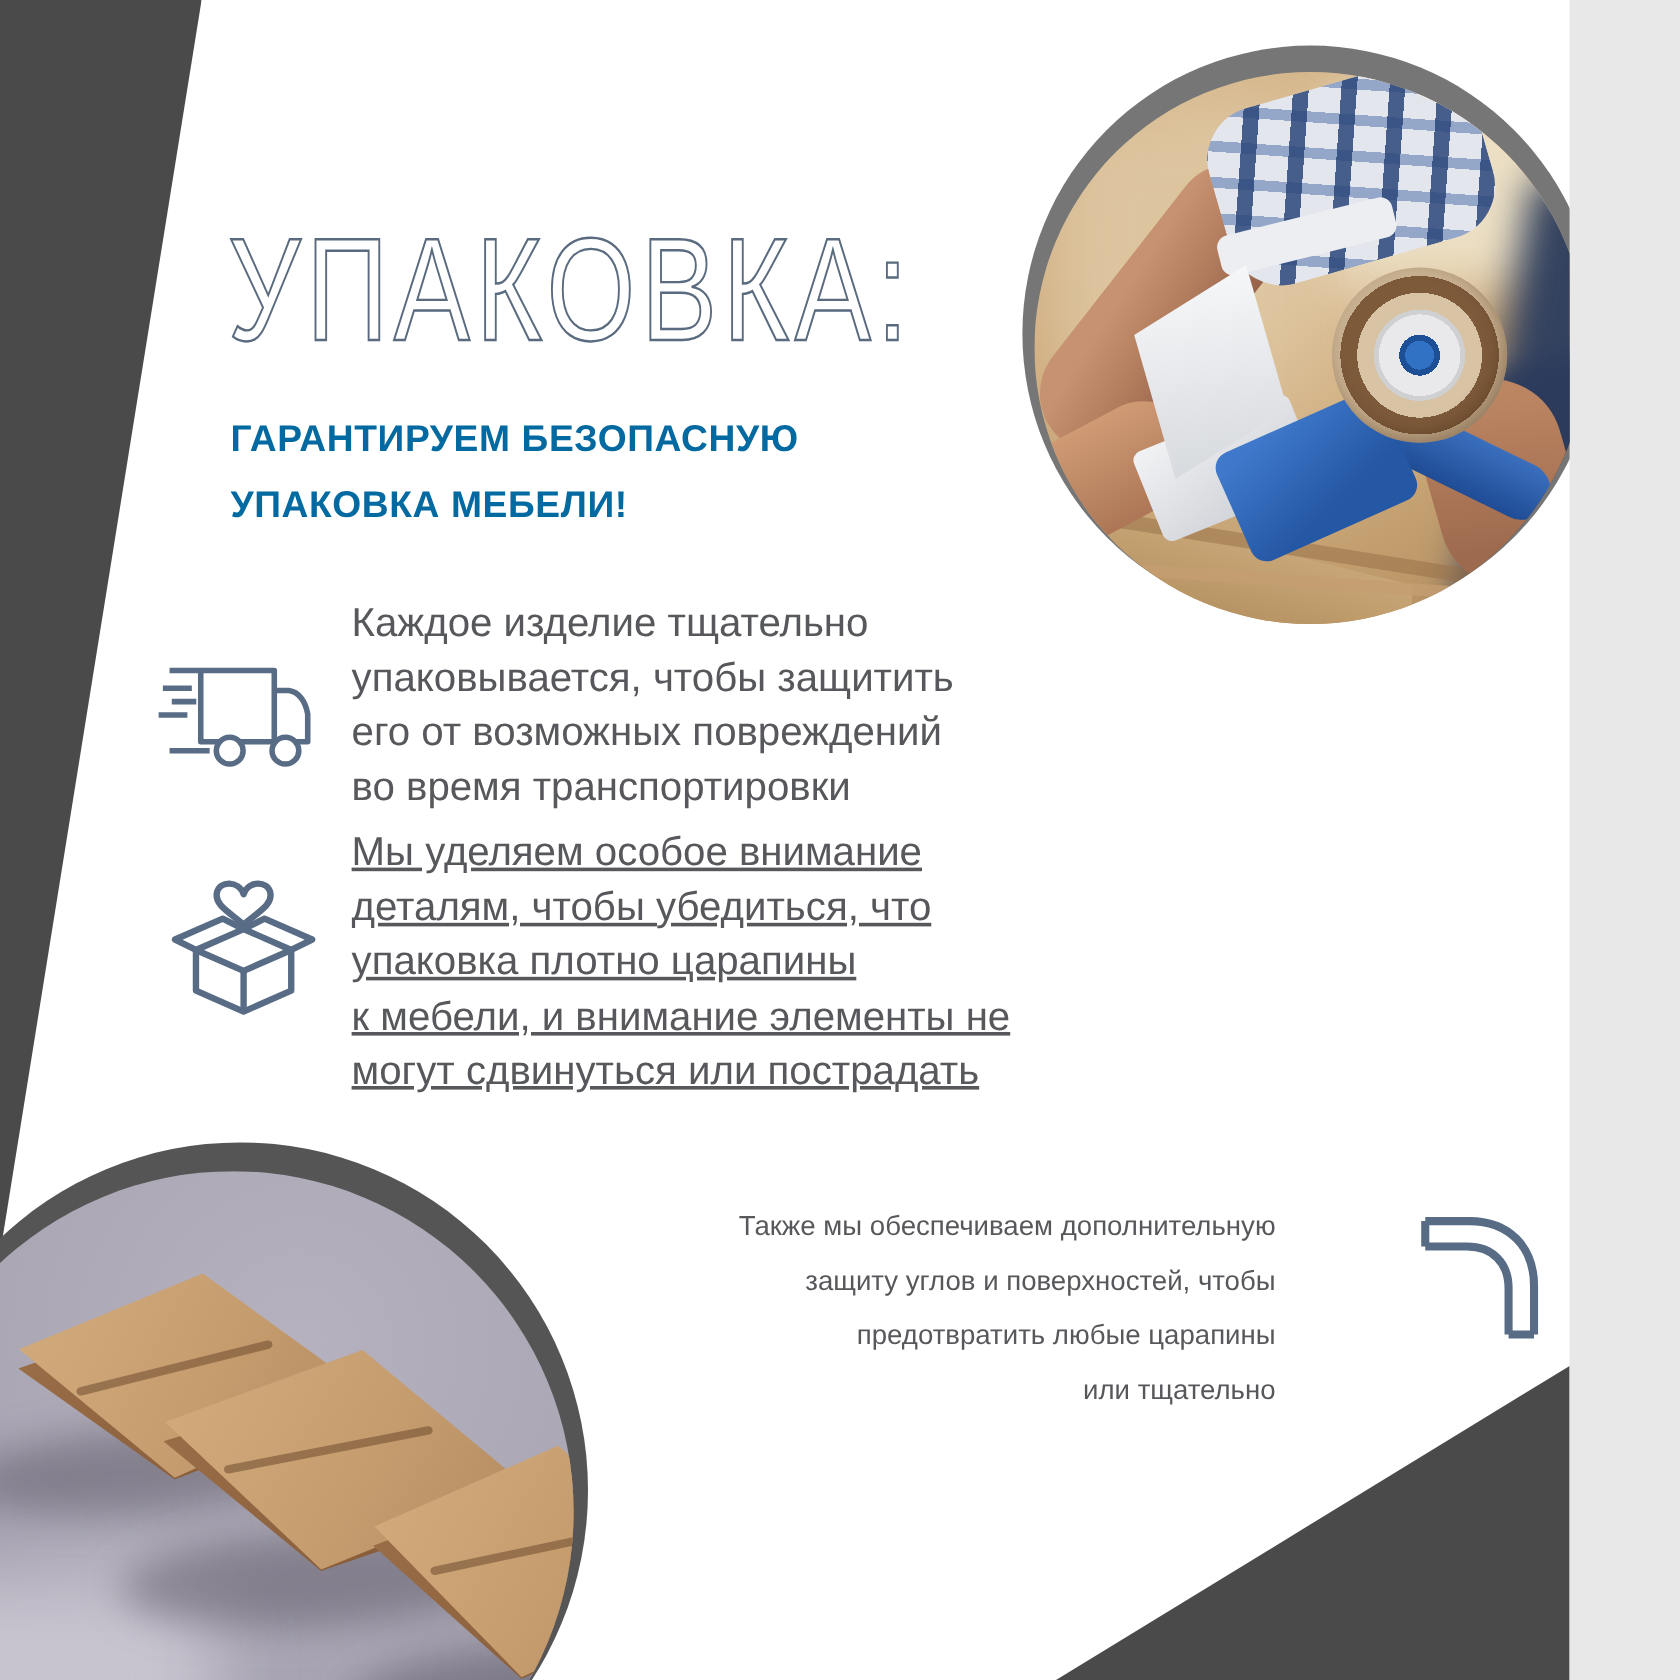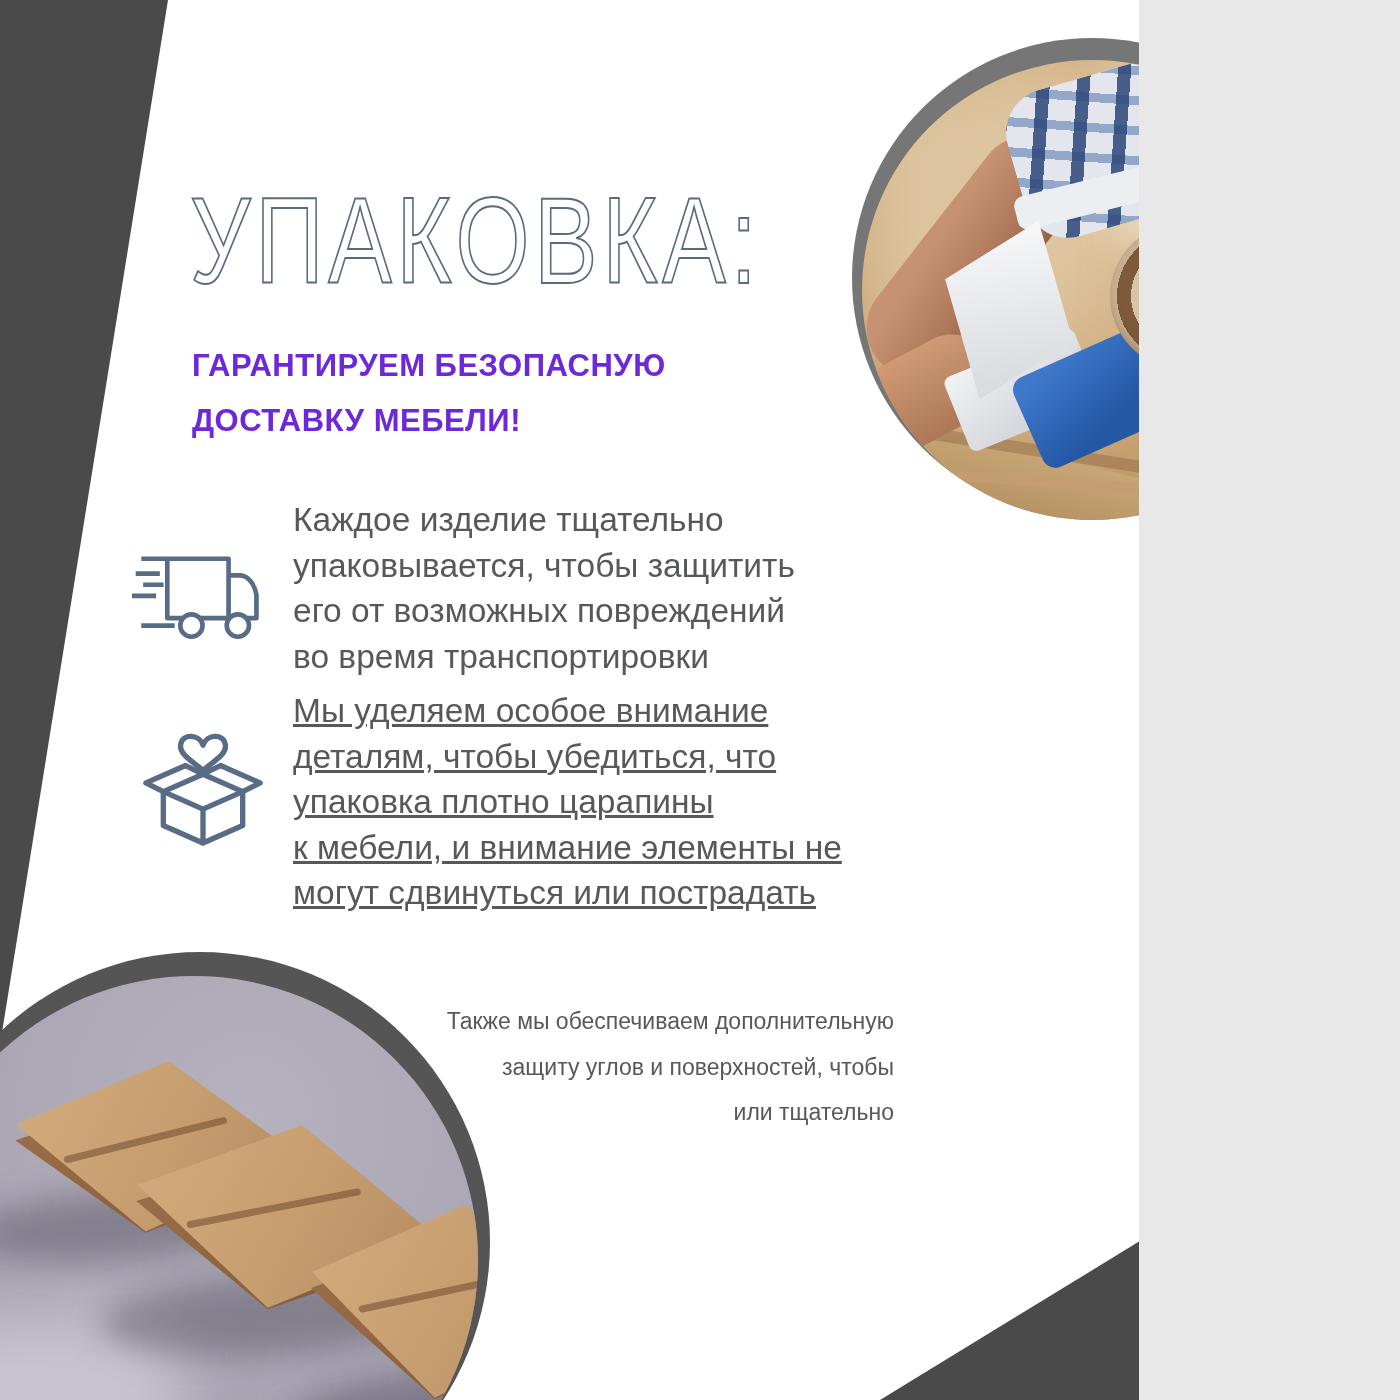--- a/index.html
+++ b/index.html
@@ -1,17 +1,17 @@
 <!DOCTYPE html>
 <html lang="ru"><head>
 <meta charset="utf-8">
 <style>
   html,body{margin:0;padding:0;background:#e8e8e8;}
   .canvas{
-    position:relative;width:1139px;height:1400px;background:#ffffff;
+    position:relative;width:1308px;height:1400px;background:#ffffff;
     overflow:hidden;font-family:"Liberation Sans",sans-serif;
   }
 
   
   .wedge-left{position:absolute;inset:0;background:#4a4a4a;
     clip-path:polygon(0 0,168px 0,0 1045px);}
   .tri-bottom-right{position:absolute;inset:0;background:#4a4a4a;
     clip-path:polygon(1400px 1082px,1400px 1400px,880px 1400px);}
 
   
@@ -82,21 +82,21 @@
 
   
   .title{
     position:absolute;left:190px;top:180px;margin:0;
     font-size:122px;line-height:122px;font-weight:400;letter-spacing:6px;
     color:transparent;-webkit-text-stroke:2px #5a6b80;
     transform:scaleX(.78);transform-origin:left top;white-space:nowrap;
   }
   @supports not (-webkit-text-stroke:2px #000){.title{color:#5a6b80;}}
   .subtitle{position:absolute;left:192px;top:338px;font-size:31px;font-weight:700;
-    color:#6d28d9;line-height:55px;letter-spacing:.5px;}
+    color:#0369a1;line-height:55px;letter-spacing:.5px;}
   .body-text{position:absolute;font-size:33.5px;color:#57585b;line-height:45.5px;}
   #feature1-text{left:293px;top:497px;}
   #feature2-text{left:293px;top:688px;text-decoration:underline;}
   .footer-text{position:absolute;right:245px;top:999px;font-size:23px;color:#57585b;
     line-height:45.5px;text-align:right;}
 
   .icon-slot{position:absolute;}
   #truck-icon-slot{left:132px;top:545px;}
   #box-icon-slot{left:142px;top:716px;}
   #corner-icon-slot{left:1180px;top:1002px;}
@@ -152,21 +152,21 @@
     <div class="pc-piece" id="pc-piece3">
       <div class="face-front"></div>
       <div class="face-top"></div>
       <div class="fold-line"></div>
     </div>
   </div>
 
   <h1 class="title">УПАКОВКА:</h1>
   <div class="subtitle">
     <div>ГАРАНТИРУЕМ БЕЗОПАСНУЮ</div>
-    <div>ДОСТАВКУ МЕБЕЛИ!</div>
+    <div>УПАКОВКА МЕБЕЛИ!</div>
   </div>
 
   <div class="icon-slot" id="truck-icon-slot">
     <svg width="130" height="98" viewBox="0 0 140 100" fill="none" stroke="#586c86" stroke-width="5" stroke-linejoin="round">
       <rect x="38" y="12" width="66" height="64"></rect>
       <path d="M104,30 h13 c9,1 15,10 17,21 v25 h-30"></path>
       <path d="M10,12 H38 M4,28 H30 M12,40 H34 M0,52 H26 M10,84 H46"></path>
       <circle cx="64" cy="84" r="12" fill="#ffffff"></circle>
       <circle cx="114" cy="84" r="12" fill="#ffffff"></circle>
     </svg>
@@ -192,20 +192,21 @@
     <div>Мы уделяем особое внимание</div>
     <div>деталям, чтобы убедиться, что</div>
     <div>упаковка плотно царапины</div>
     <div>к мебели, и внимание элементы не</div>
     <div>могут сдвинуться или пострадать</div>
   </div>
 
   <div class="footer-text">
     <div>Также  мы обеспечиваем дополнительную</div>
     <div>защиту углов и поверхностей, чтобы</div>
+    <div>предотвратить любые царапины</div>
     <div>или тщательно</div>
   </div>
   <div class="icon-slot" id="corner-icon-slot">
     <svg width="108" height="116" viewBox="0 0 112 120" fill="none" stroke="#586c86" stroke-width="7" stroke-linejoin="round">
       <path d="M8,16 H46 C80,16 102,38 102,72 V114"></path>
       <path d="M8,38 H44 C66,38 80,52 80,74 V114"></path>
       <path d="M8,16 V38"></path>
       <path d="M80,114 H102"></path>
     </svg>
   </div>

